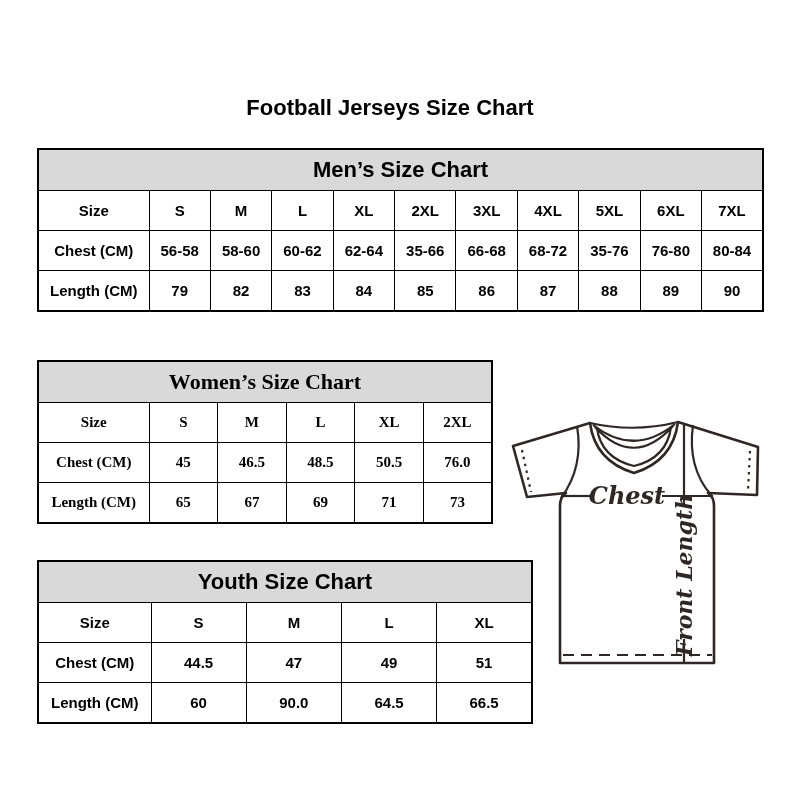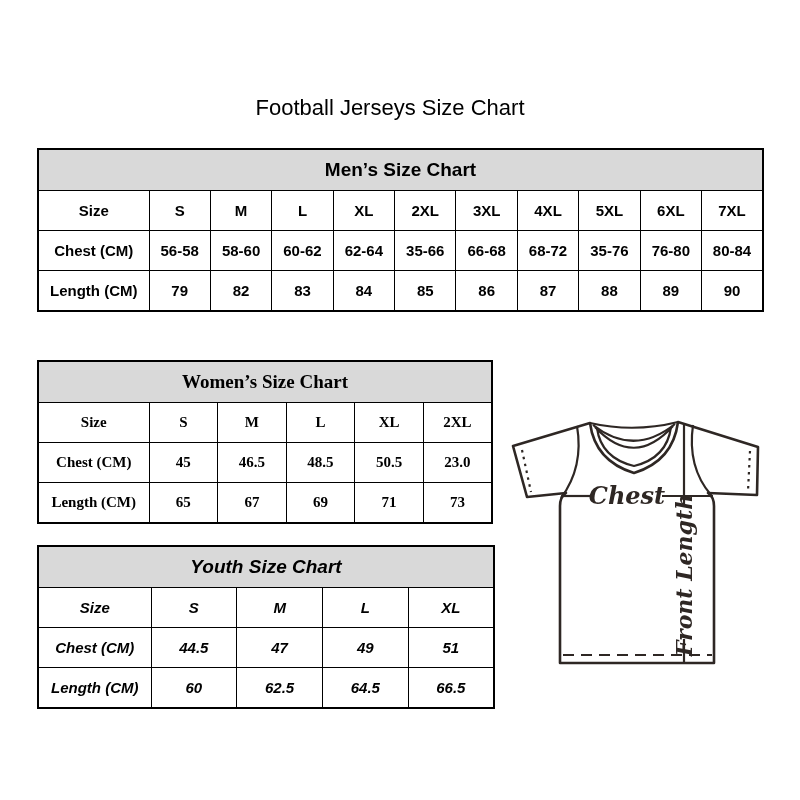--- a/index.html
+++ b/index.html
@@ -12,21 +12,21 @@
     overflow: hidden;
   }
   .page-title {
     position: absolute;
     top: 95px;
     left: 0;
     width: 780px;
     margin: 0;
     text-align: center;
     font-size: 22px;
-    font-weight: normal;
+    font-weight: bold;
     color: #000000;
     letter-spacing: 0px;
   }
   table.size-table {
     position: absolute;
     border-collapse: collapse;
     table-layout: fixed;
     border: 2.5px solid #000000;
     background: #ffffff;
   }
@@ -37,28 +37,28 @@
     vertical-align: middle;
     font-weight: bold;
     color: #000000;
     font-size: 15px;
     padding: 0 2px;
     overflow: hidden;
     white-space: nowrap;
   }
   table.size-table thead th {
     background: #d9d9d9;
-    font-size: 19px;
+    font-size: 22px;
     height: 40px;
   }
   table.size-table tbody tr { height: 40px; }
 
   #mens-table   { left: 37px;  top: 148px; width: 727px; }
   #womens-table { left: 37px;  top: 360px; width: 456px; font-family: Liberation Serif, serif; }
-  #youth-table  { left: 37px;  top: 545px; width: 458px; font-style: italic; }
+  #youth-table  { left: 37px;  top: 560px; width: 496px; }
 
   #mens-table   col.label-col { width: 111px; }
   #womens-table col.label-col { width: 111px; }
   #youth-table  col.label-col { width: 113px; }
 
   .jersey-wrap {
     position: absolute;
     left: 500px;
     top: 405px;
     width: 270px;
@@ -175,21 +175,21 @@
           <td>L</td>
           <td>XL</td>
           <td>2XL</td>
         </tr>
         <tr>
           <td>Chest (CM)</td>
           <td>45</td>
           <td>46.5</td>
           <td>48.5</td>
           <td>50.5</td>
-          <td>23.0</td>
+          <td>76.0</td>
         </tr>
         <tr>
           <td>Length (CM)</td>
           <td>65</td>
           <td>67</td>
           <td>69</td>
           <td>71</td>
           <td>73</td>
         </tr>
       </tbody>
@@ -219,21 +219,21 @@
         <tr>
           <td>Chest (CM)</td>
           <td>44.5</td>
           <td>47</td>
           <td>49</td>
           <td>51</td>
         </tr>
         <tr>
           <td>Length (CM)</td>
           <td>60</td>
-          <td>62.5</td>
+          <td>90.0</td>
           <td>64.5</td>
           <td>66.5</td>
         </tr>
       </tbody>
   </table>
 
   <div class="jersey-wrap">
     <svg width="270" height="270" viewBox="0 0 270 270">
 
       <path class="jersey-line" d="M 90 18 L 13 41 L 27 92 L 66 88 Q 60 92 60 101 L 60 258 L 214 258 L 214 101 Q 214 92 208 88 L 257 90 L 258 42 L 178 17 Q 173 56 134 68 Q 95 56 90 18 Z"></path>

